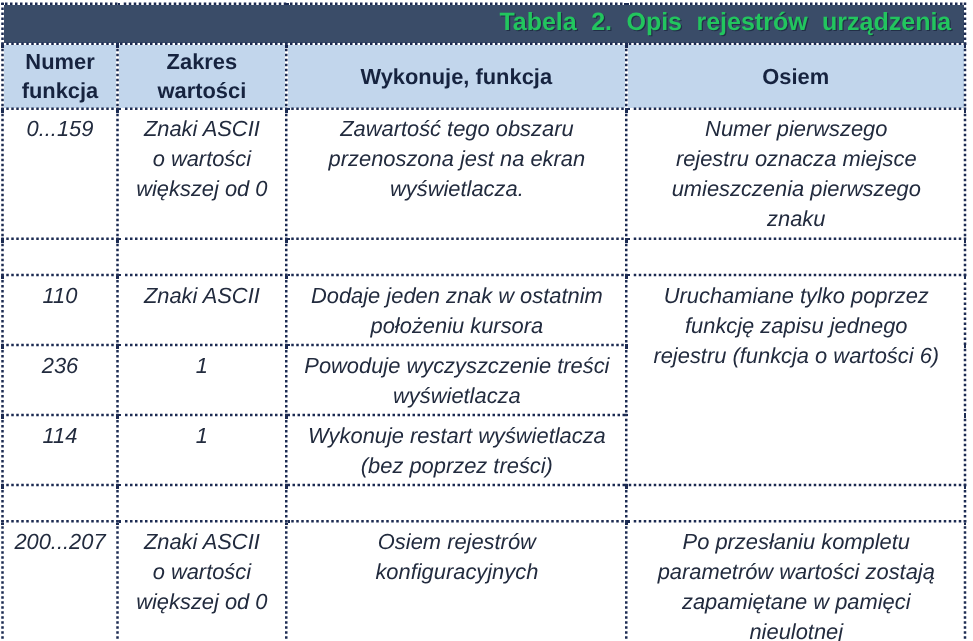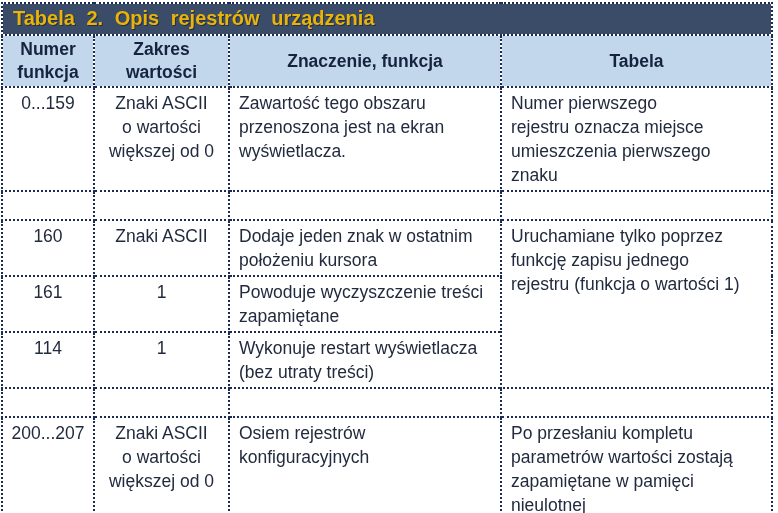--- a/index.html
+++ b/index.html
@@ -26,48 +26,50 @@
     white-space: pre-line;
     overflow: hidden;
   }
   col.c1 { width: 92px; }
   col.c2 { width: 135px; }
   col.c3 { width: 272px; }
   col.c4 { width: 271px; }
 
   tr.title-row td {
     background: #3a4c68;
-    color: #eab308;
+    color: #22c55e;
     font-weight: bold;
     font-size: 20px;
     line-height: 25px;
     padding: 2px 10px 3px 10px;
     word-spacing: 6px;
     white-space: nowrap;
     text-shadow: 1px 1px 0 #222f47;
+    text-align: right;
   }
   tr.header-row th {
     background: #c2d6ec;
     color: #16233f;
     font-weight: bold;
     font-size: 17.5px;
     line-height: 23px;
     height: 46px;
     text-align: center;
     vertical-align: middle;
     padding: 2px 4px;
   }
   td.cell {
     color: #222b3e;
     font-size: 17.5px;
     line-height: 24px;
     padding: 3px 8px 3px 9px;
+    font-style: italic;
   }
   td.c-reg, td.c-range { text-align: center; padding-left: 4px; padding-right: 4px; }
-  td.c-func, td.c-notes { text-align: left; }
+  td.c-func, td.c-notes { text-align: center; }
 
   tr.row-tall      { height: 96px; }
   tr.row-mid       { height: 50px; }
   tr.row-bottom    { height: 95px; }
   tr.spacer-row    { height: 29px; }
   tr.spacer-row td { padding: 0; }
 </style>
 </head>
 <body>
 
@@ -83,22 +85,22 @@
     <tbody>
         <tr class="title-row">
       <td colspan="4">Tabela 2. Opis rejestrów urządzenia</td>
     </tr>
 
     <tr class="header-row">
       <th>Numer
 funkcja</th>
       <th>Zakres
 wartości</th>
-      <th>Znaczenie, funkcja</th>
-      <th>Tabela</th>
+      <th>Wykonuje, funkcja</th>
+      <th>Osiem</th>
     </tr>
 
     <tr class="row-tall">
       <td class="cell c-reg">0...159</td>
       <td class="cell c-range">Znaki ASCII
 o wartości
 większej od 0</td>
       <td class="cell c-func">Zawartość tego obszaru
 przenoszona jest na ekran
 wyświetlacza.</td>
@@ -109,41 +111,41 @@
     </tr>
 
     <tr class="spacer-row">
       <td></td>
       <td></td>
       <td></td>
       <td></td>
     </tr>
 
     <tr class="row-mid">
-      <td class="cell c-reg">160</td>
+      <td class="cell c-reg">110</td>
       <td class="cell c-range">Znaki ASCII</td>
       <td class="cell c-func">Dodaje jeden znak w ostatnim
 położeniu kursora</td>
       <td class="cell c-notes" rowspan="3">Uruchamiane tylko poprzez
 funkcję zapisu jednego
-rejestru (funkcja o wartości 1)</td>
+rejestru (funkcja o wartości 6)</td>
     </tr>
 
     <tr class="row-mid">
-      <td class="cell c-reg">161</td>
+      <td class="cell c-reg">236</td>
       <td class="cell c-range">1</td>
       <td class="cell c-func">Powoduje wyczyszczenie treści
-zapamiętane</td>
+wyświetlacza</td>
     </tr>
 
     <tr class="row-mid">
       <td class="cell c-reg">114</td>
       <td class="cell c-range">1</td>
       <td class="cell c-func">Wykonuje restart wyświetlacza
-(bez utraty treści)</td>
+(bez poprzez treści)</td>
     </tr>
 
     <tr class="spacer-row">
       <td></td>
       <td></td>
       <td></td>
       <td></td>
     </tr>
 
     <tr class="row-bottom">

